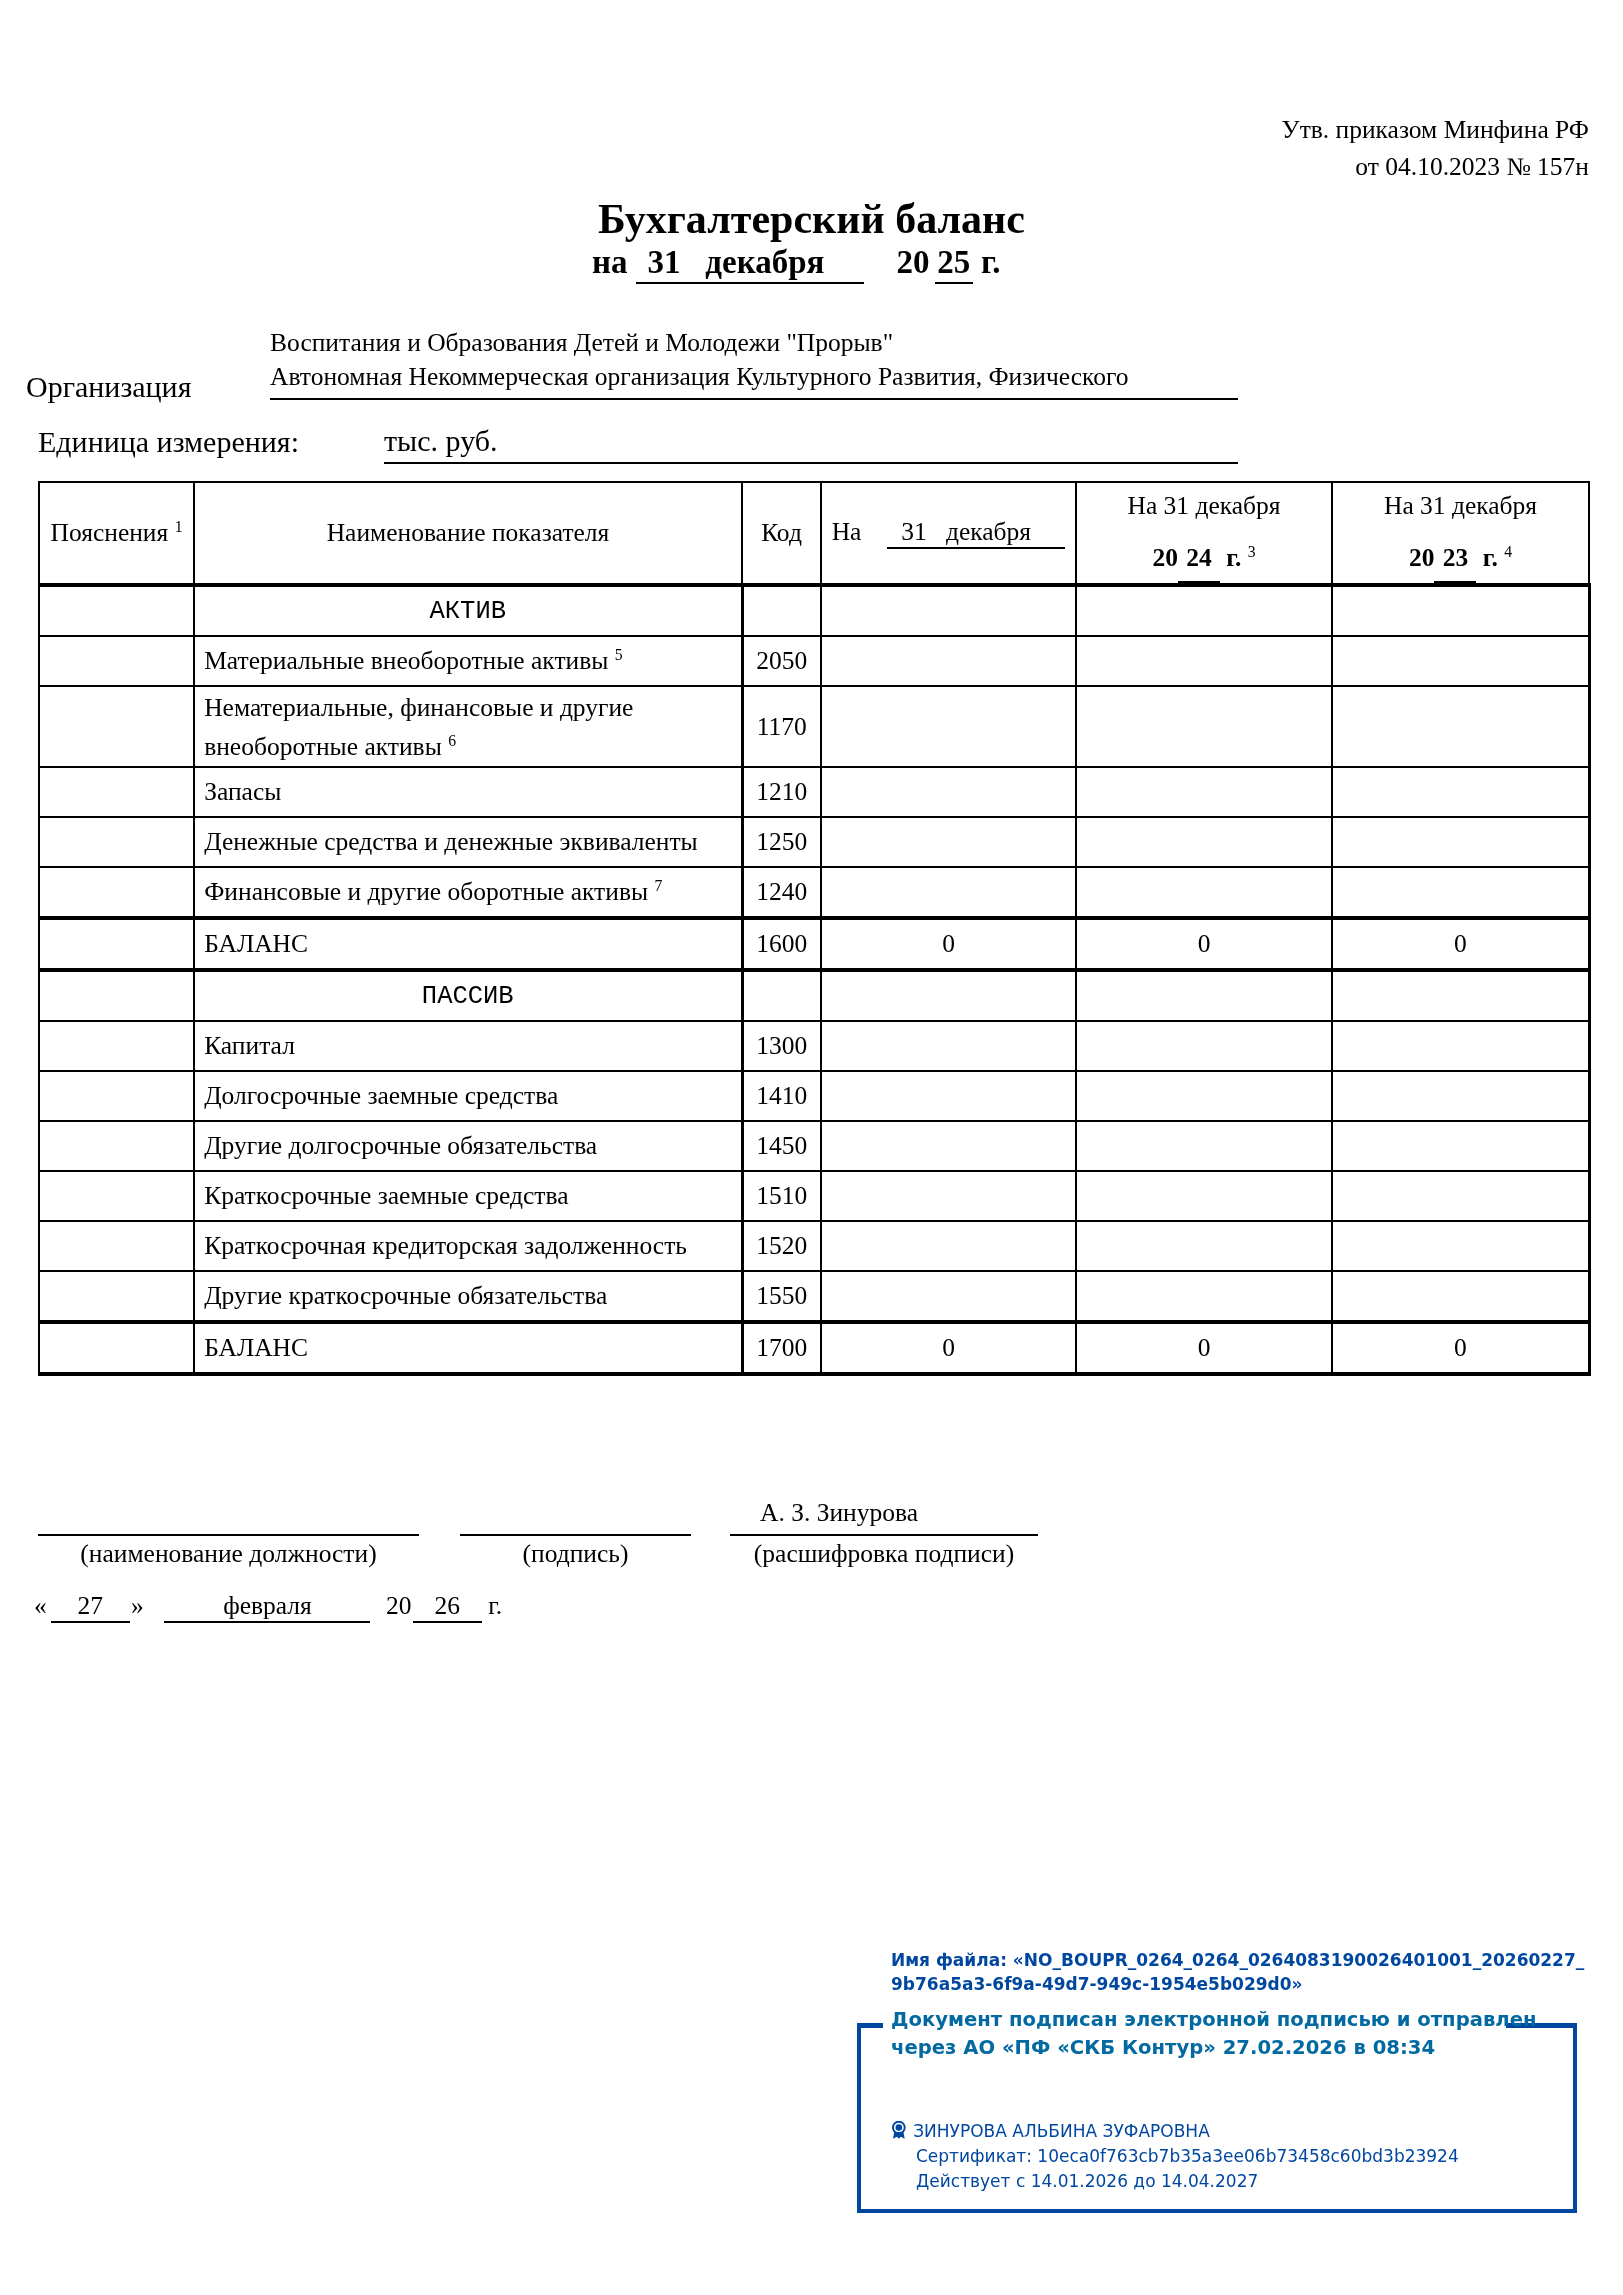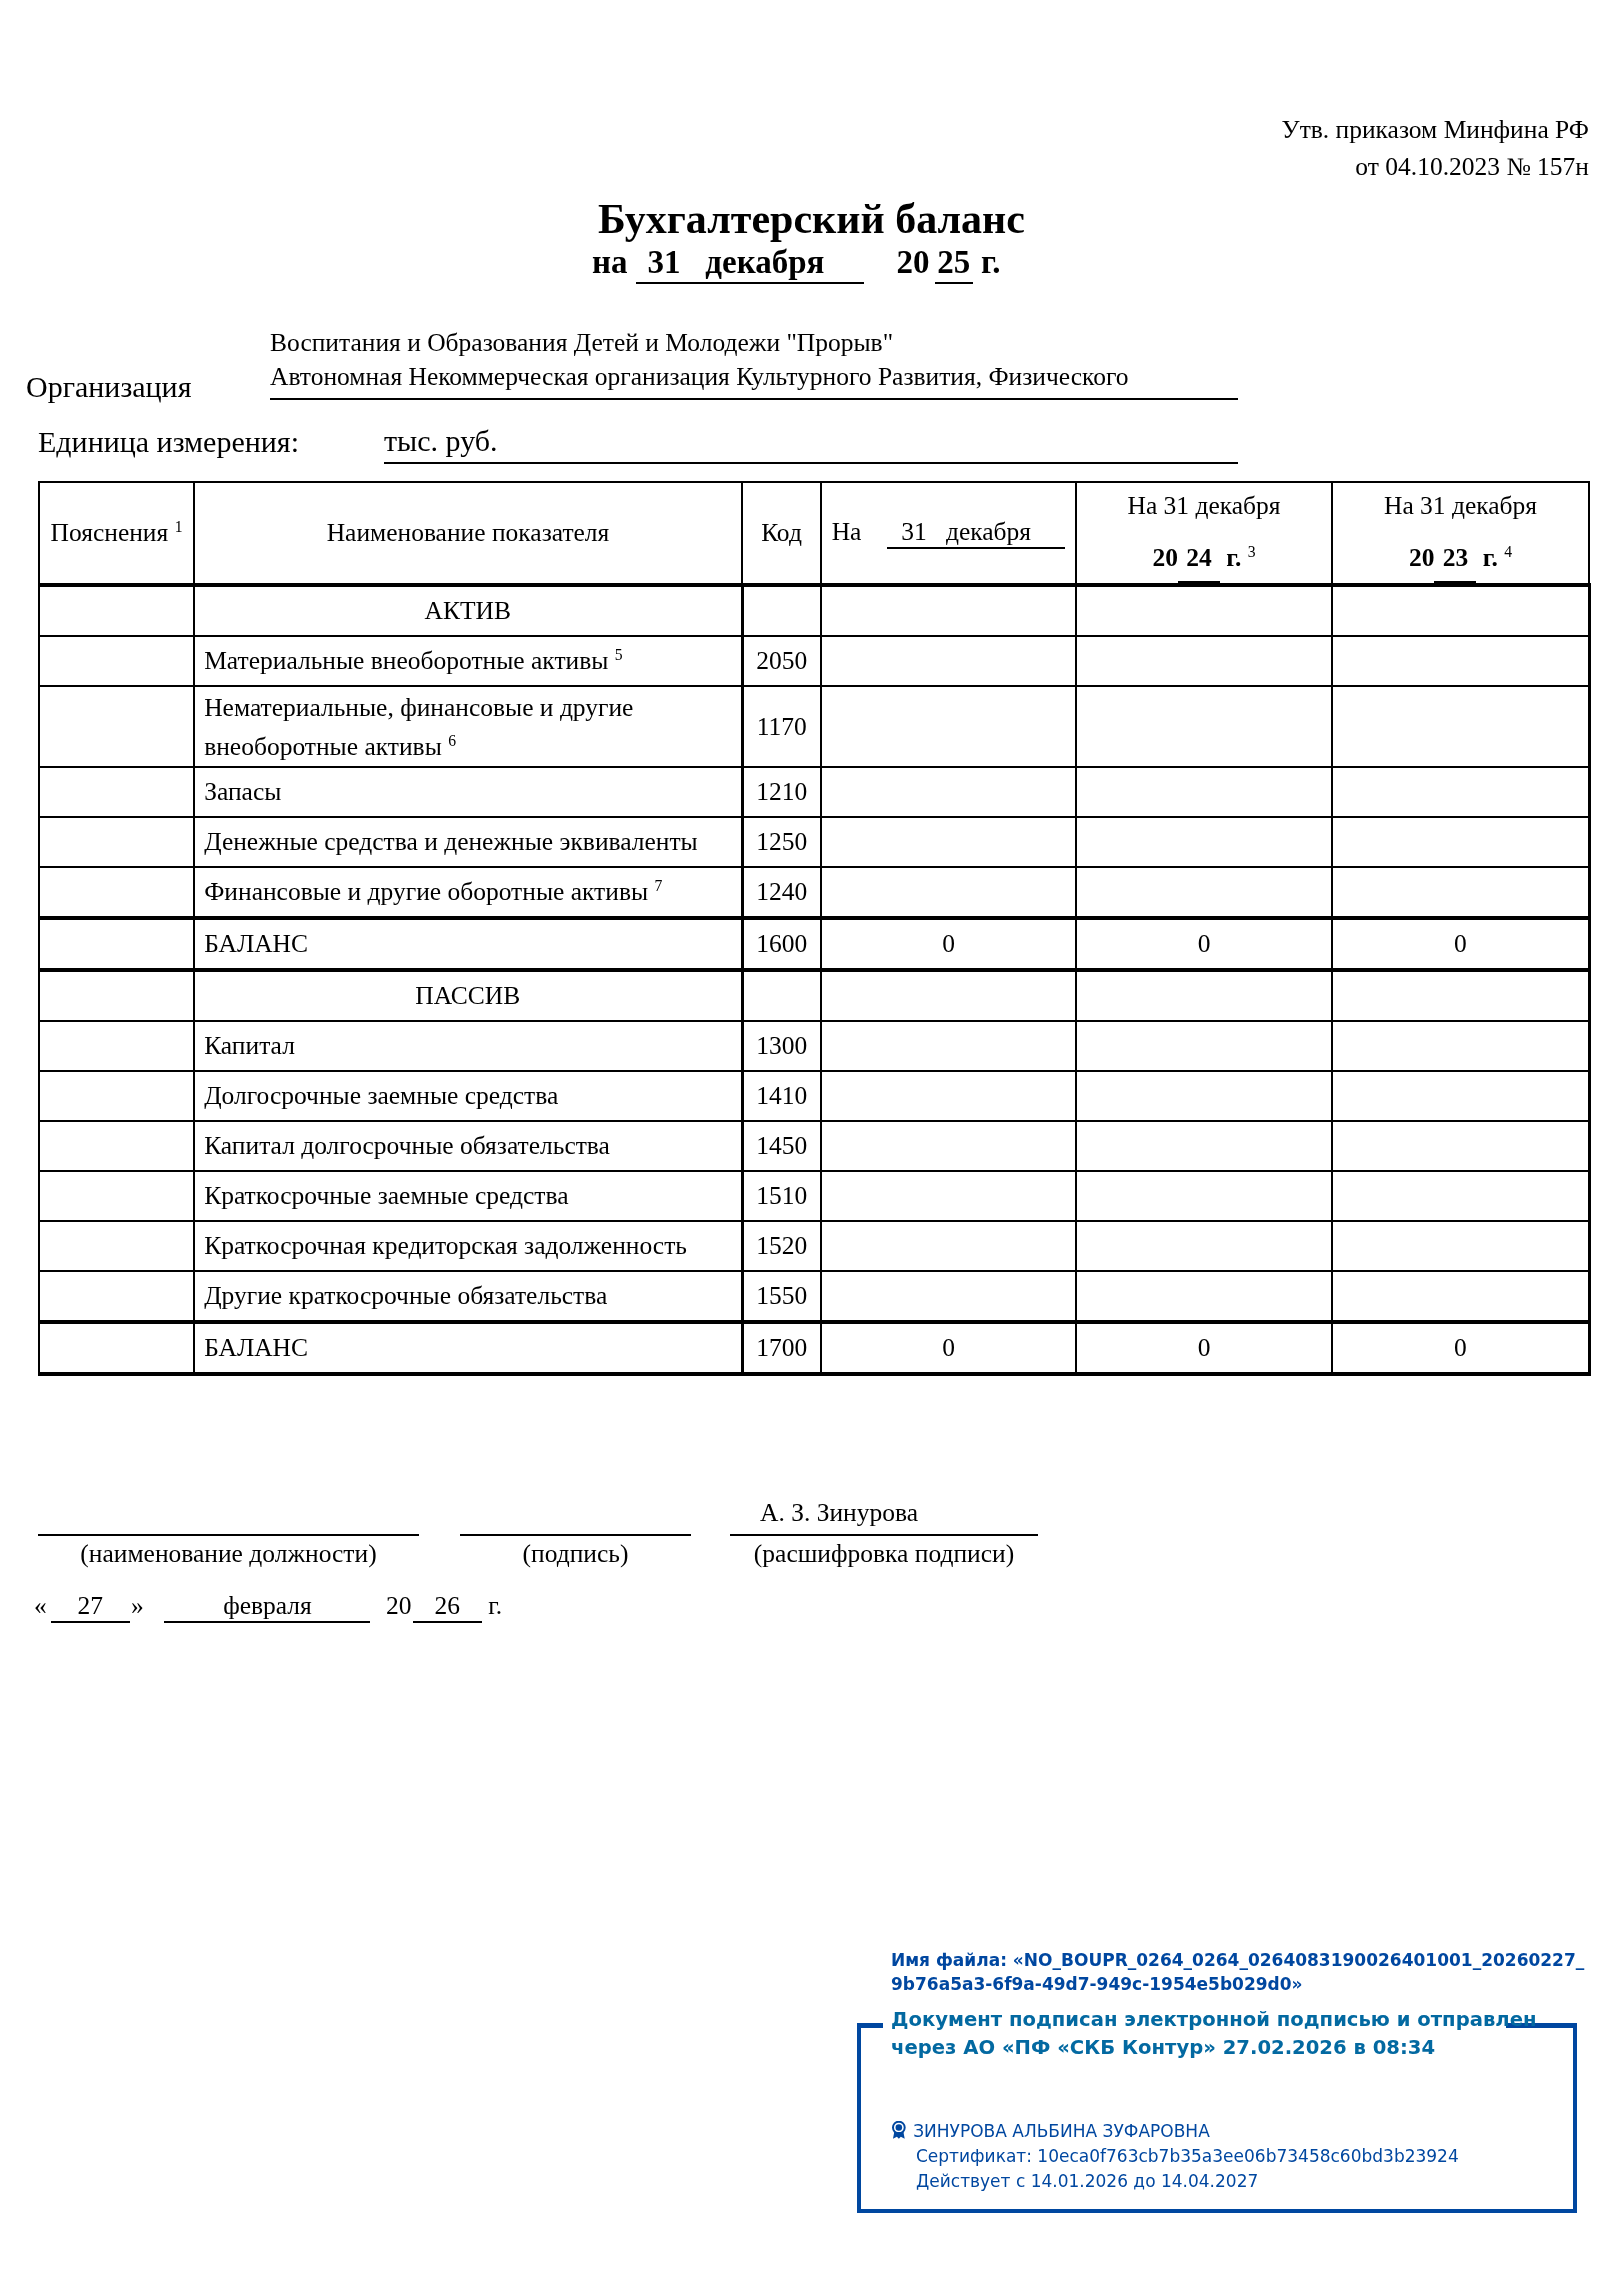--- a/index.html
+++ b/index.html
@@ -19,21 +19,21 @@
   .unit-val { left: 384px; top: 424px; width: 854px; font-size: 30px; border-bottom: 2.6px solid #000; padding-bottom: 3.9px; }
 
   table.bal { position: absolute; left: 38px; top: 481px; border-collapse: collapse; font-size: 25.5px; }
   table.bal td, table.bal th { border: 2px solid #000; padding: 0; font-weight: normal; }
   table.bal th { height: 99px; text-align: center; vertical-align: middle; }
   table.bal td { height: 48px; }
   .c1 { width: 153px; } .c2 { width: 546px; } .c3 { width: 77px; }
   .c4 { width: 253px; } .c5 { width: 254px; } .c6 { width: 255px; }
   td.name { padding-left: 9.2px !important; text-align: left; }
   td.code, td.val { text-align: center; }
-  td.section { text-align: center; font-weight: bold; }
+  td.section { text-align: center; font-weight: bold; font-family: Liberation Mono, monospace; }
   td.bold { font-weight: bold; }
   tr.tall td { height: 79px; line-height: 33px; }
   tr.thick-top td { border-top-width: 4.6px; }
   tr.thick-bottom td { border-bottom-width: 4.6px; }
   td.thick-l { border-left-width: 3.9px !important; }
   td.thick-r { border-right-width: 3.9px !important; }
   sup { font-size: 15.7px; vertical-align: 9.2px; }
   .hdr-cur { font-weight: bold; white-space: nowrap; }
   .hdr-cur .ul { border-bottom-width: 2px; }
   .hdr-prev { line-height: 46px; }
@@ -175,21 +175,21 @@
     <tr>
       <td></td>
       <td class="name">Долгосрочные заемные средства</td>
       <td class="code thick-l">1410</td>
       <td class="val"></td>
       <td class="val"></td>
       <td class="val thick-r"></td>
     </tr>
     <tr>
       <td></td>
-      <td class="name">Капитал долгосрочные обязательства</td>
+      <td class="name">Другие долгосрочные обязательства</td>
       <td class="code thick-l">1450</td>
       <td class="val"></td>
       <td class="val"></td>
       <td class="val thick-r"></td>
     </tr>
     <tr>
       <td></td>
       <td class="name">Краткосрочные заемные средства</td>
       <td class="code thick-l">1510</td>
       <td class="val"></td>

